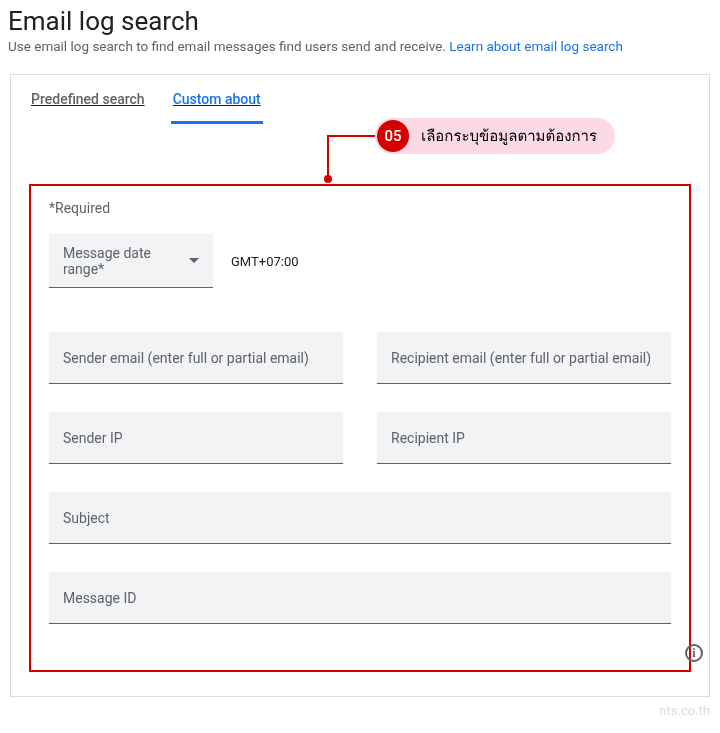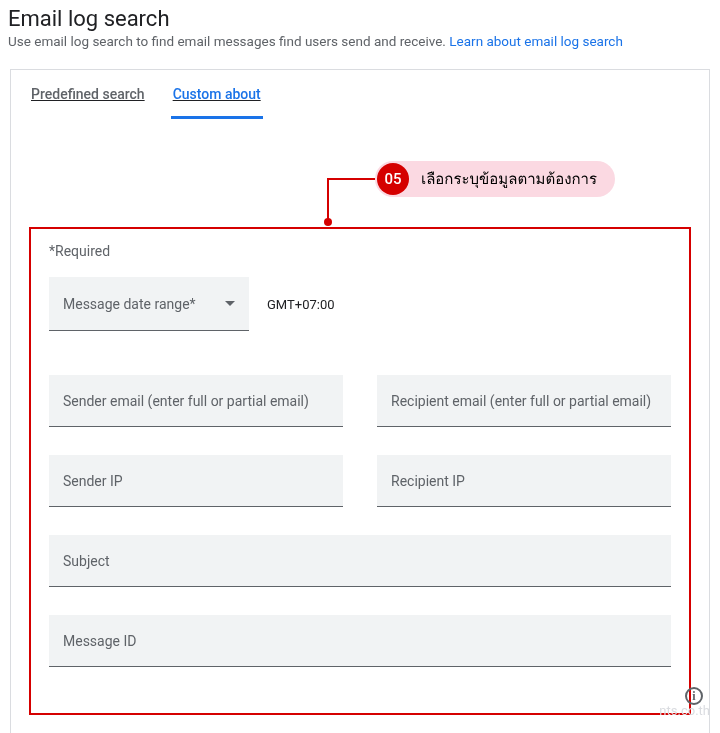--- a/index.html
+++ b/index.html
@@ -13,21 +13,21 @@
       color: #202124;
       width: 720px;
       height: 733px;
       background: #fff;
       position: relative;
     }
     .header {
       padding: 6px 8px 12px 8px;
     }
     .page-title {
-      font-size: 22px;
+      font-size: 26px;
       font-weight: 400;
       color: #202124;
       margin-bottom: 2px;
     }
     .page-subtitle {
       font-size: 13.5px;
       color: #5f6368;
     }
     .learn-link {
       color: #1a73e8;
@@ -53,21 +53,20 @@
       cursor: pointer;
       border-bottom: 3px solid transparent;
     }
     .tab.active {
       color: #1a73e8;
       border-bottom-color: #1a73e8;
     }
     .callout-wrap {
       position: relative;
       height: 60px;
-      margin-top: 48px;
     }
     .callout-pill {
       position: absolute;
       left: 364px;
       top: -6px;
       background: #fbd9e2;
       border-radius: 18px;
       height: 36px;
       display: flex;
       align-items: center;
@@ -144,21 +143,21 @@
       background: #f1f3f4;
       border: none;
       border-bottom: 1px solid #5f6368;
       height: 54px;
       padding: 8px 14px;
       font-size: 14px;
       color: #5f6368;
       display: flex;
       align-items: center;
       justify-content: space-between;
-      width: 200px;
+      width: 164px;
       cursor: pointer;
     }
     .select-arrow {
       width: 0;
       height: 0;
       border-left: 5px solid transparent;
       border-right: 5px solid transparent;
       border-top: 5px solid #5f6368;
     }
     .tz-text {

